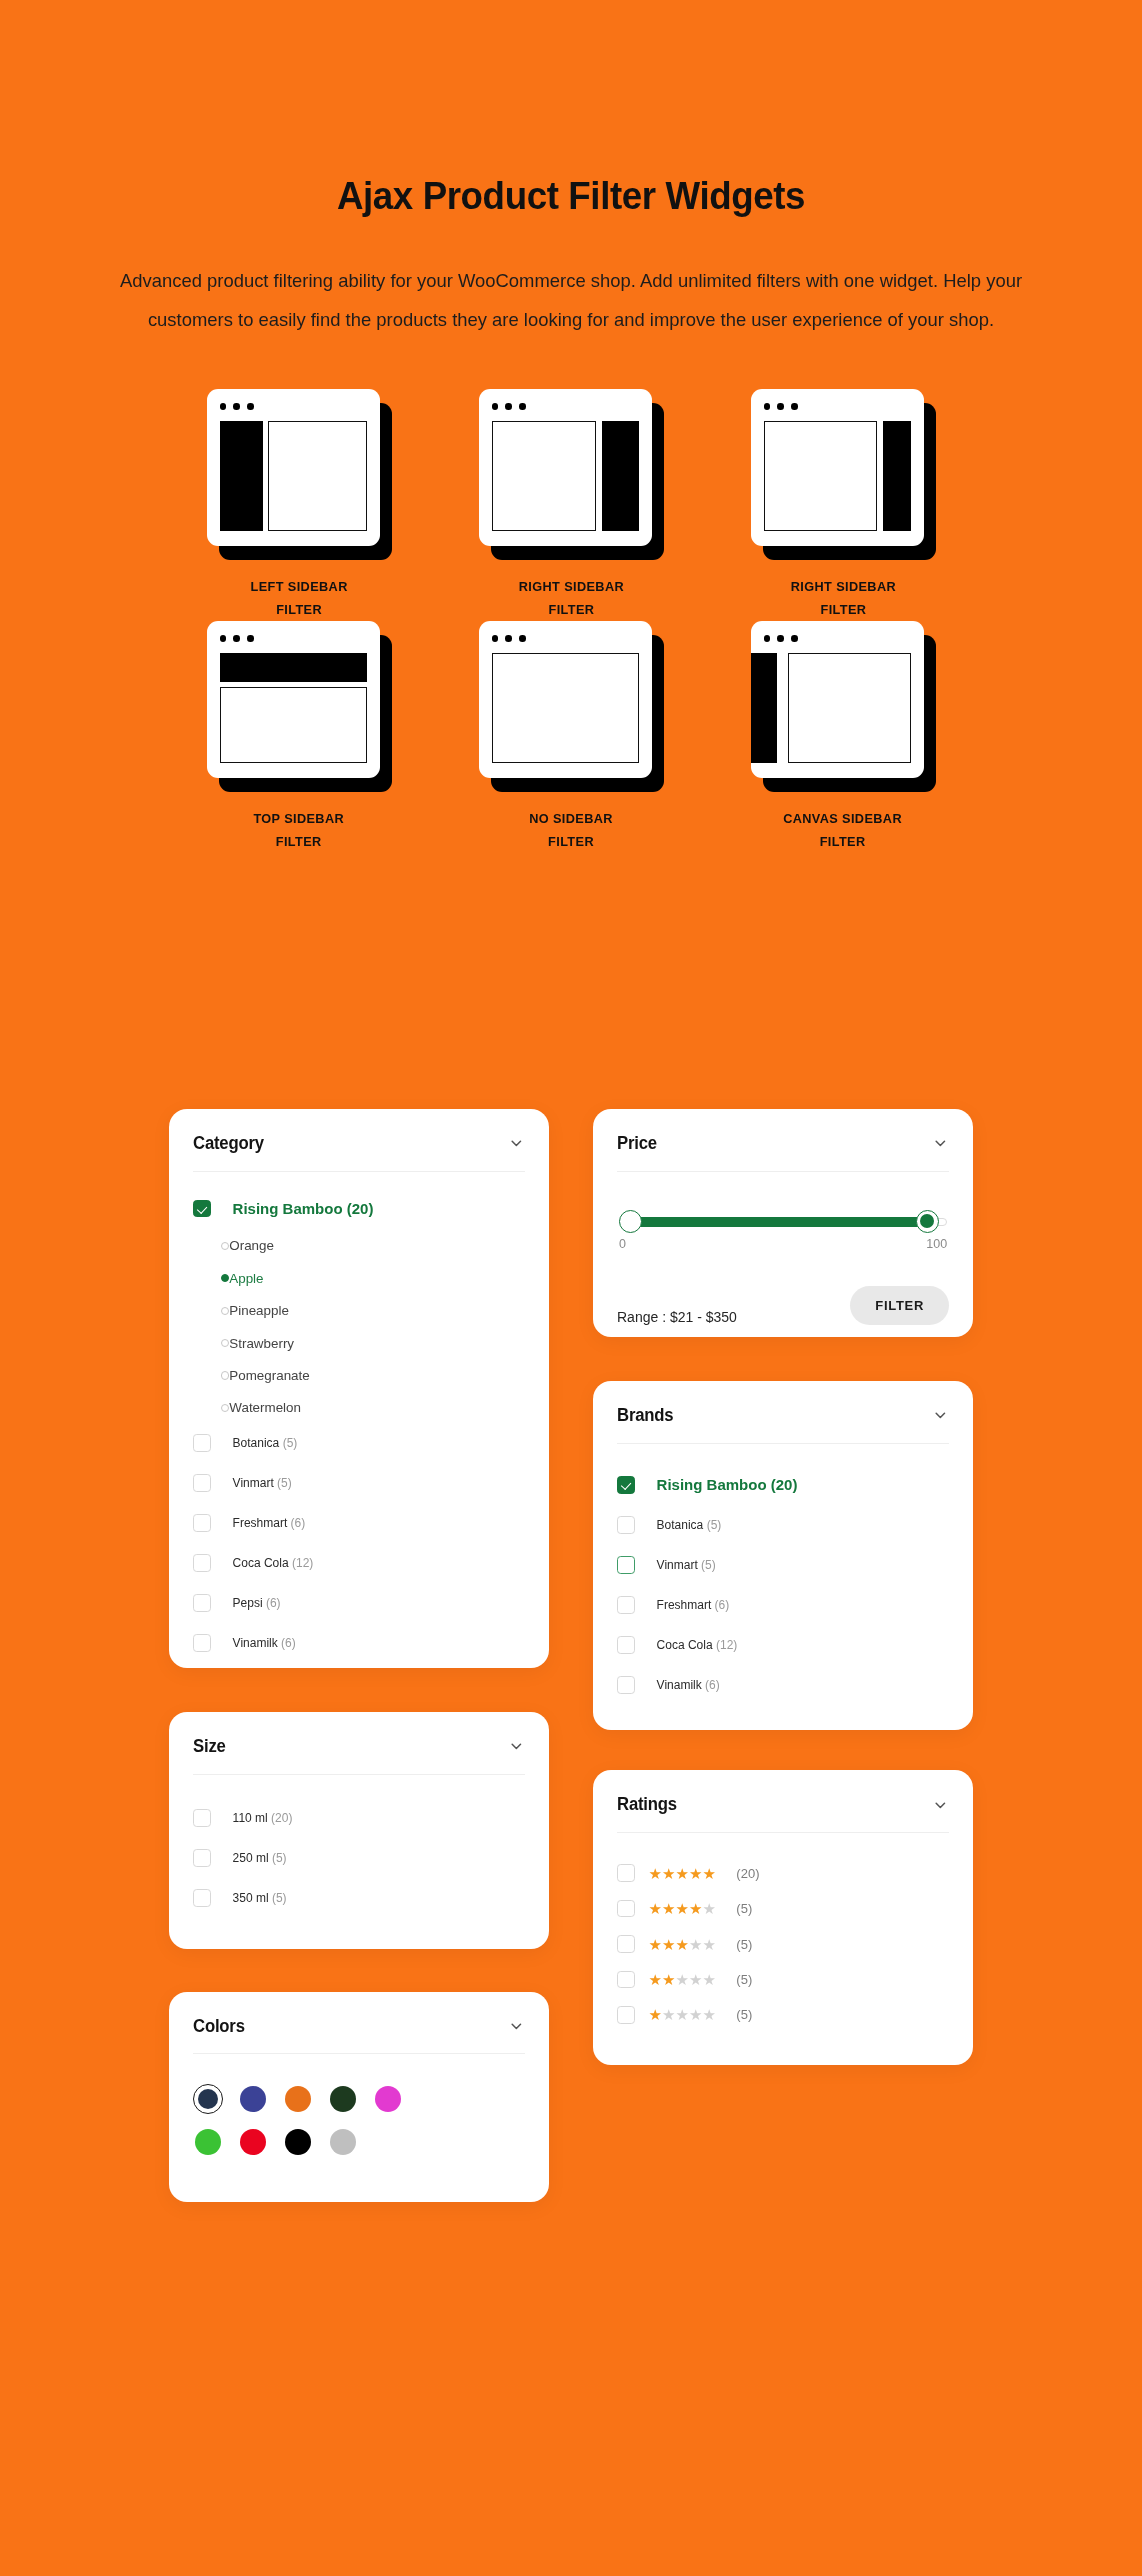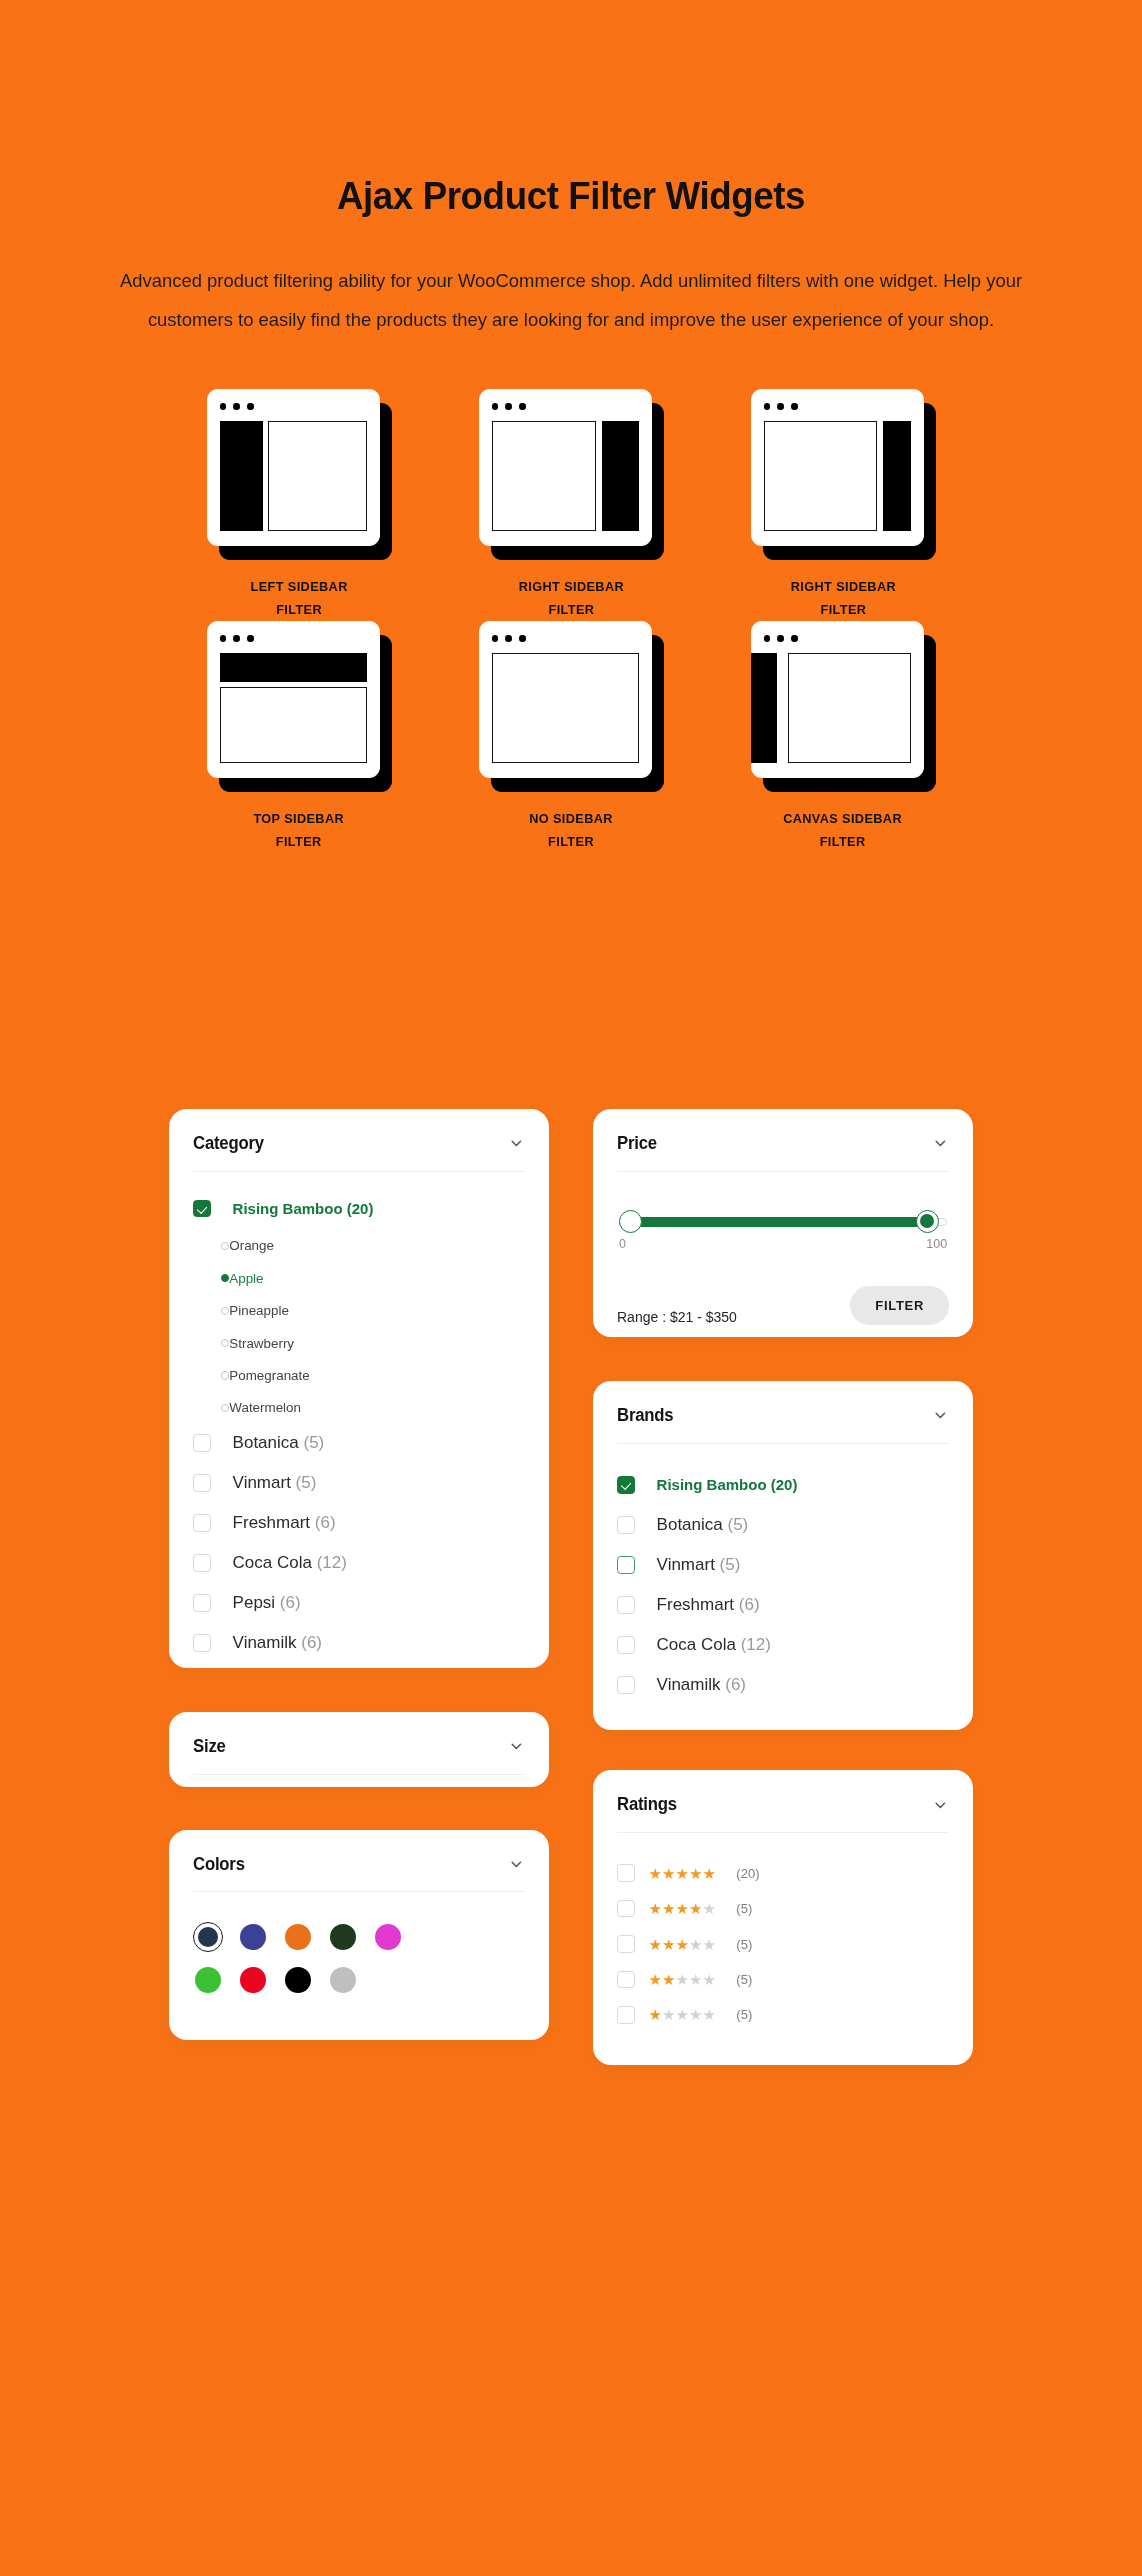--- a/index.html
+++ b/index.html
@@ -130,21 +130,21 @@
   .cbx.checked::after {
     content: ""; position: absolute; left: 5.1px; top: 2.8px;
     width: 4.6px; height: 8.3px; border: solid #fff; border-width: 0 1.9px 1.9px 0;
     transform: rotate(43deg);
   }
   .cbx.hover { border-color: #3f9c68; }
 
   .radio { width: 8.3px; height: 8.3px; min-width: 8.3px; border-radius: 50%; border: 1.1px solid #c7c7c7; background: #fff; }
   .radio.on { background: #14783d; border-color: #14783d; }
 
-  .lbl { font-size: 17px; color: #2b2b2b; font-weight: 400; white-space: nowrap;
+  .lbl { font-size: 12px; color: #2b2b2b; font-weight: 400; white-space: nowrap;
          font-family: "Liberation Sans Narrow", "Liberation Sans", sans-serif; }
   .lbl .cnt { color: #9a9a9a; }
   .lbl.green { color: #14783d; font-weight: 700; font-size: 15px; }
   .lbl.green .cnt { color: #14783d; font-weight: 700; }
   .lbl.sublbl { font-size: 13.4px; color: #444; }
   .lbl.sublbl.act { color: #1d7c43; }
 
   
   .slider-wrap { padding: 20.4px 1.9px 0 1.9px; }
   .track { position: relative; height: 11px; }
@@ -374,20 +374,36 @@
 
       <div style="height:44px"></div>
 
       <div class="card">
         <div class="card-head">
           <div class="card-title">Size</div>
           <svg class="chev" viewBox="0 0 24 24" fill="none" stroke="currentColor" stroke-width="2.2" stroke-linecap="round" stroke-linejoin="round">
               <polyline points="6 9 12 15 18 9"></polyline>
             </svg>
         </div>
+        <div class="card-body" style="padding-top:30px;padding-bottom:26px">
+          <div id="size-items">
+  <div class="row">
+    <span class="cbx  "></span>
+    <span class="lbl ">110 ml <span class="cnt">(20)</span></span>
+  </div>
+  <div class="row">
+    <span class="cbx  "></span>
+    <span class="lbl ">250 ml <span class="cnt">(5)</span></span>
+  </div>
+  <div class="row">
+    <span class="cbx  "></span>
+    <span class="lbl ">350 ml <span class="cnt">(5)</span></span>
+  </div>
+            </div>
+        </div>
       </div>
 
       <div style="height:43px"></div>
 
       <div class="card">
         <div class="card-head">
           <div class="card-title">Colors</div>
           <svg class="chev" viewBox="0 0 24 24" fill="none" stroke="currentColor" stroke-width="2.2" stroke-linecap="round" stroke-linejoin="round">
               <polyline points="6 9 12 15 18 9"></polyline>
             </svg>

